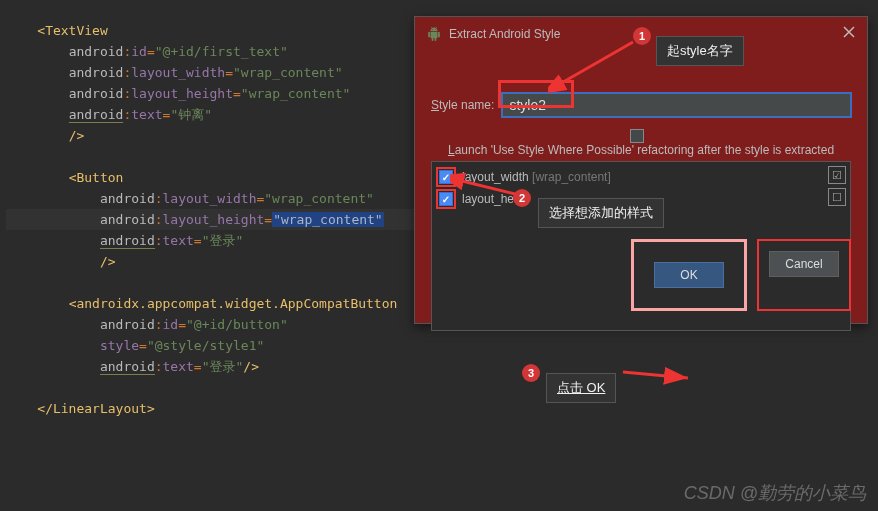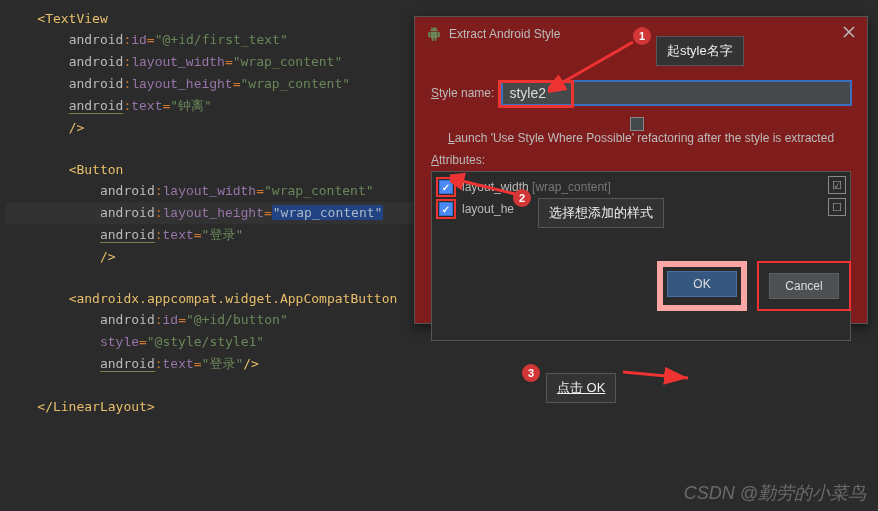--- a/index.html
+++ b/index.html
@@ -7,30 +7,30 @@
   width: 878px; height: 511px;
   background: #2b2b2b;
   font-family: "Menlo", "Consolas", monospace;
   font-size: 13px;
   color: #a9b7c6;
   position: relative;
   overflow: hidden;
 }
 .editor {
   position: absolute;
-  left: 0; top: 0;
+  left: 0; top: 12px;
   width: 486px;
   padding: 8px 0 0 6px;
   line-height: 21px;
 }
 .code-line { white-space: pre; }
 .hl-line { background: #323232; display: inline-block; width: 100%; }
 .tag { color: #e8bf6a; }
 .attr-ns { color: #bababa; }
-.attr { color: #9876aa; font-family: Liberation Mono, monospace; }
+.attr { color: #9876aa; }
 .eq { color: #cc7832; }
 .str { color: #6a8759; }
 .caret-sel { background: #214283; color: #a9b7c6; padding: 0 1px; }
 .warn { border-bottom: 1px solid #7d7d50; }
 .dialog {
   position: absolute;
   left: 414px; top: 16px;
   width: 454px; height: 308px;
   background: #7f1d1d;
   border: 1px solid #555;
@@ -51,21 +51,21 @@
 }
 .dlg-close {
   position: absolute; right: 12px; top: 9px;
   color: #bbb; cursor: pointer;
 }
 .dlg-body {
   padding: 6px 16px 0 16px;
   font-family: -apple-system, "Segoe UI", sans-serif;
   font-size: 12px;
 }
-.row-name { display: flex; align-items: center; margin-top: 24px; }
+.row-name { display: flex; align-items: center; margin-top: 36px; }
 .row-name label { color: #bbb; margin-right: 8px; }
 .row-name label u { text-decoration: underline; }
 .name-input {
   flex: 1;
   background: #45494a;
   border: 1px solid #4a6fb8;
   outline: 2px solid #3a6fbf;
   outline-offset: -1px;
   height: 24px;
   color: #ddd;
@@ -134,22 +134,22 @@
   font-family: -apple-system, sans-serif;
   font-size: 12px;
   display: flex; align-items: center; justify-content: center;
   cursor: pointer;
 }
 .btn-ok {
   background: #365880;
   border: 1px solid #4a6fa0;
 }
 .ok-hl {
-  border: 6px solid #fca5a5;
-  padding: 4px;
+  border: 3px solid #fca5a5;
+  padding: 20px;
 }
 .cancel-hl {
   border: 2px solid #e33;
   padding: 10px;
 }
 .badge {
   width: 18px; height: 18px; border-radius: 50%;
   background: #d23636;
   color: #fff; font-size: 11px; font-weight: bold;
   display: flex; align-items: center; justify-content: center;
@@ -198,21 +198,20 @@
   </div>
   <div class="dlg-body">
     <div class="row-name">
       <label><u>S</u>tyle name:</label>
       <input class="name-input" value="style2" style="">
     </div>
     <div class="row-launch">
       <span class="chk"></span>
       <span><u>L</u>aunch 'Use Style Where Possible' refactoring after the style is extracted</span>
     </div>
-    <div class="row-attrs-label"><u>A</u>ttributes:</div>
     <div class="attrs-list">
       <div class="attr-row">
         <span class="chk-hl">
             <span class="chk2">✓</span>
           </span>
         <span>layout_width <span class="dim">[wrap_content]</span></span>
       </div>
       <div class="attr-row">
         <span class="chk-hl">
             <span class="chk2">✓</span>

